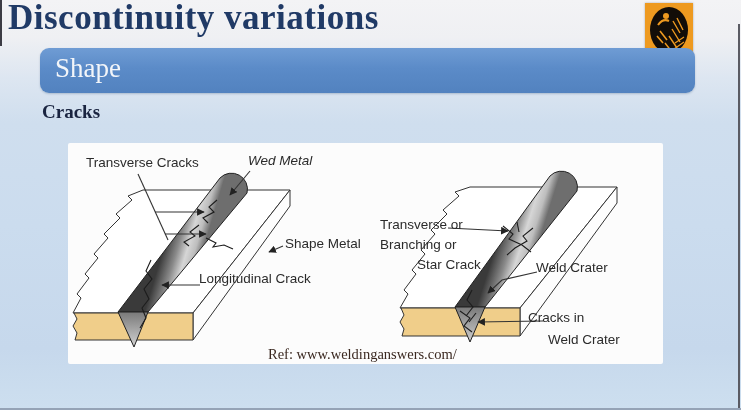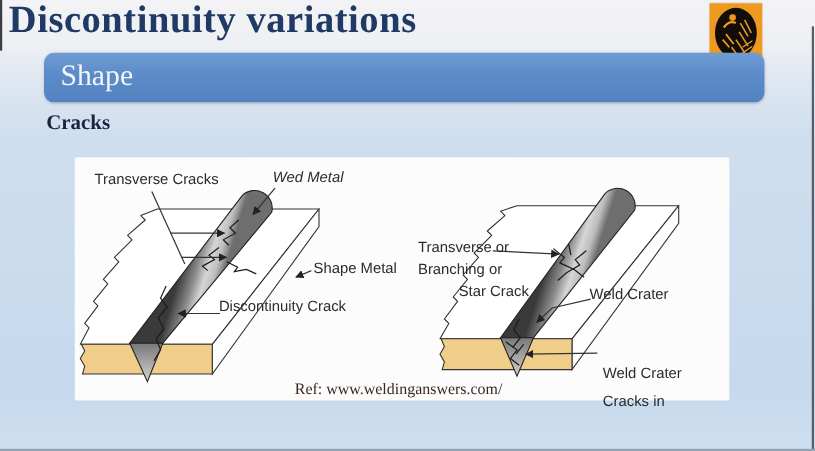--- a/index.html
+++ b/index.html
@@ -146,27 +146,27 @@
       <g stroke="#333" stroke-width="1.1" fill="none">
         <line x1="68" y1="80" x2="128" y2="83" marker-end="url(#ahR)"></line>
         <path d="M157,124 L122,132 L108,145" marker-end="url(#ahR)"></path>
         <line x1="163" y1="173" x2="98" y2="174" marker-end="url(#ahR)"></line>
       </g>
     </svg>
 
     <div class="dlabel" style="left:18px;top:12px;">Transverse Cracks</div>
     <div class="dlabel" style="left:180px;top:10px;font-style:italic;">Wed Metal</div>
     <div class="dlabel" style="left:217px;top:93px;">Shape Metal</div>
-    <div class="dlabel" style="left:131px;top:128px;">Discontinuity Crack</div>
+    <div class="dlabel" style="left:131px;top:128px;">Longitudinal Crack</div>
 
     <div class="dlabel" style="left:312px;top:74px;">Transverse or</div>
     <div class="dlabel" style="left:312px;top:94px;">Branching or</div>
     <div class="dlabel" style="left:310px;top:114px;margin-left:39px;">Star Crack</div>
     <div class="dlabel" style="left:468px;top:117px;">Weld Crater</div>
-    <div class="dlabel" style="left:480px;top:167px;margin-top:47px;">Cracks in</div>
+    <div class="dlabel" style="left:460px;top:167px;">Cracks in</div>
     <div class="dlabel" style="left:480px;top:189px;">Weld Crater</div>
 
     <div class="ref">Ref: www.weldinganswers.com/</div>
   </div>
 
   <div class="edge-left"></div>
   <div class="edge-right"></div>
   <div class="edge-bottom"></div>
 </div>
 

